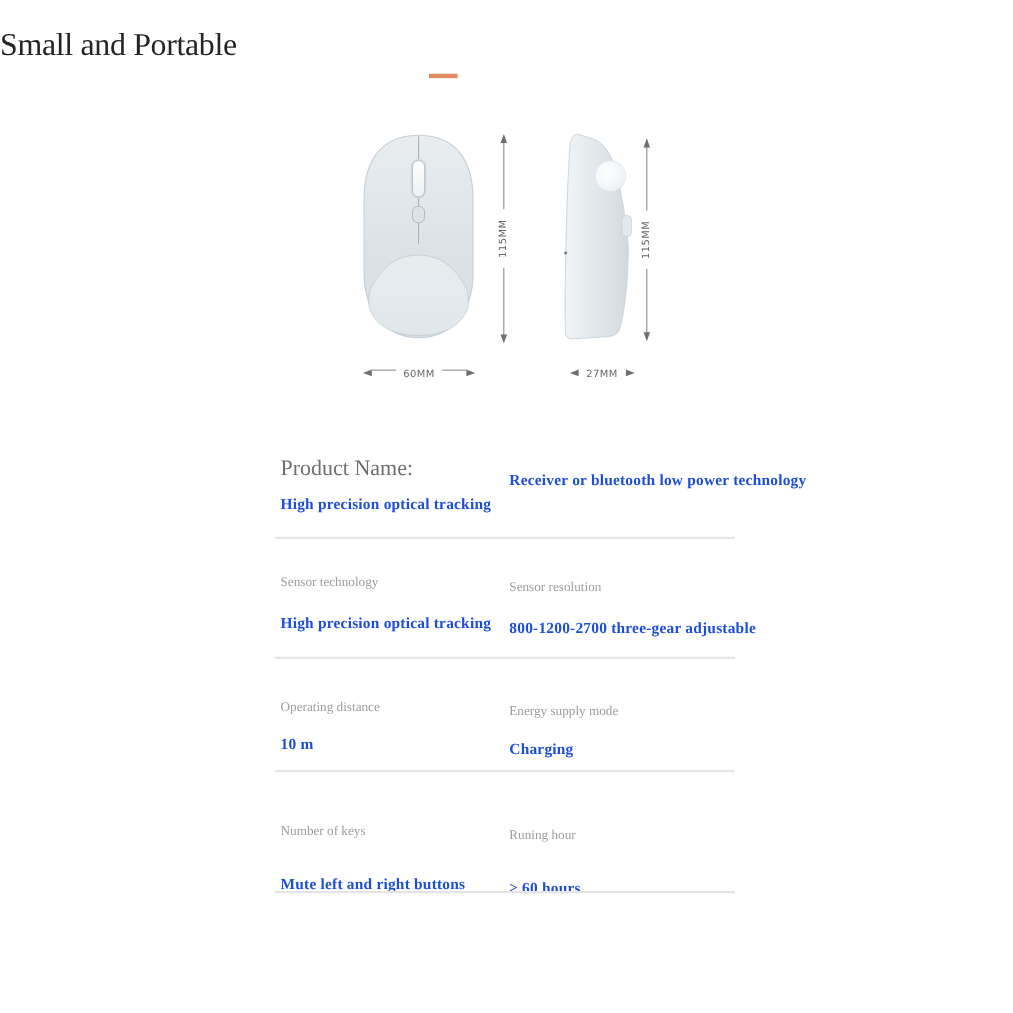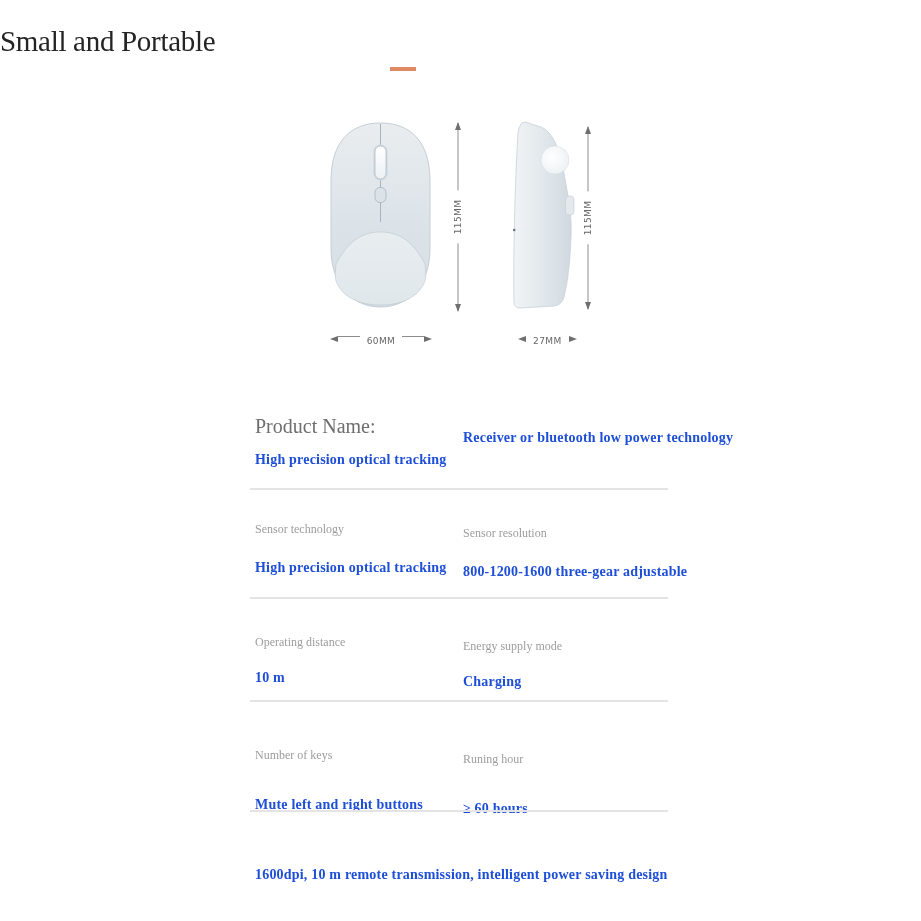--- a/index.html
+++ b/index.html
@@ -153,21 +153,21 @@
     </div>
     <div class="divider" style="top:83px"></div>
 
     <div class="srow r2" style="top:116px">
       <div class="cell left">
         <div class="slabel">Sensor technology</div>
         <div class="svalue">High precision optical tracking</div>
       </div>
       <div class="cell right">
         <div class="slabel">Sensor resolution</div>
-        <div class="svalue">800-1200-1600 three-gear adjustable</div>
+        <div class="svalue">800-1200-2700 three-gear adjustable</div>
       </div>
     </div>
     <div class="divider" style="top:192px"></div>
 
     <div class="srow r3" style="top:229px">
       <div class="cell left">
         <div class="slabel">Operating distance</div>
         <div class="svalue">10 m</div>
       </div>
       <div class="cell right">
@@ -184,17 +184,16 @@
       </div>
       <div class="cell right">
         <div class="slabel">Runing hour</div>
         <div class="svalue">≥ 60 hours</div>
       </div>
     </div>
     <div class="divider" style="top:405px"></div>
 
     <div class="srow r5" style="top:447px">
       <div class="cell left" style="width:418px">
-        <div class="svalue">1600dpi, 10 m remote transmission, intelligent power saving design</div>
       </div>
     </div>
   </div>
 </div>
 
 </body></html>

